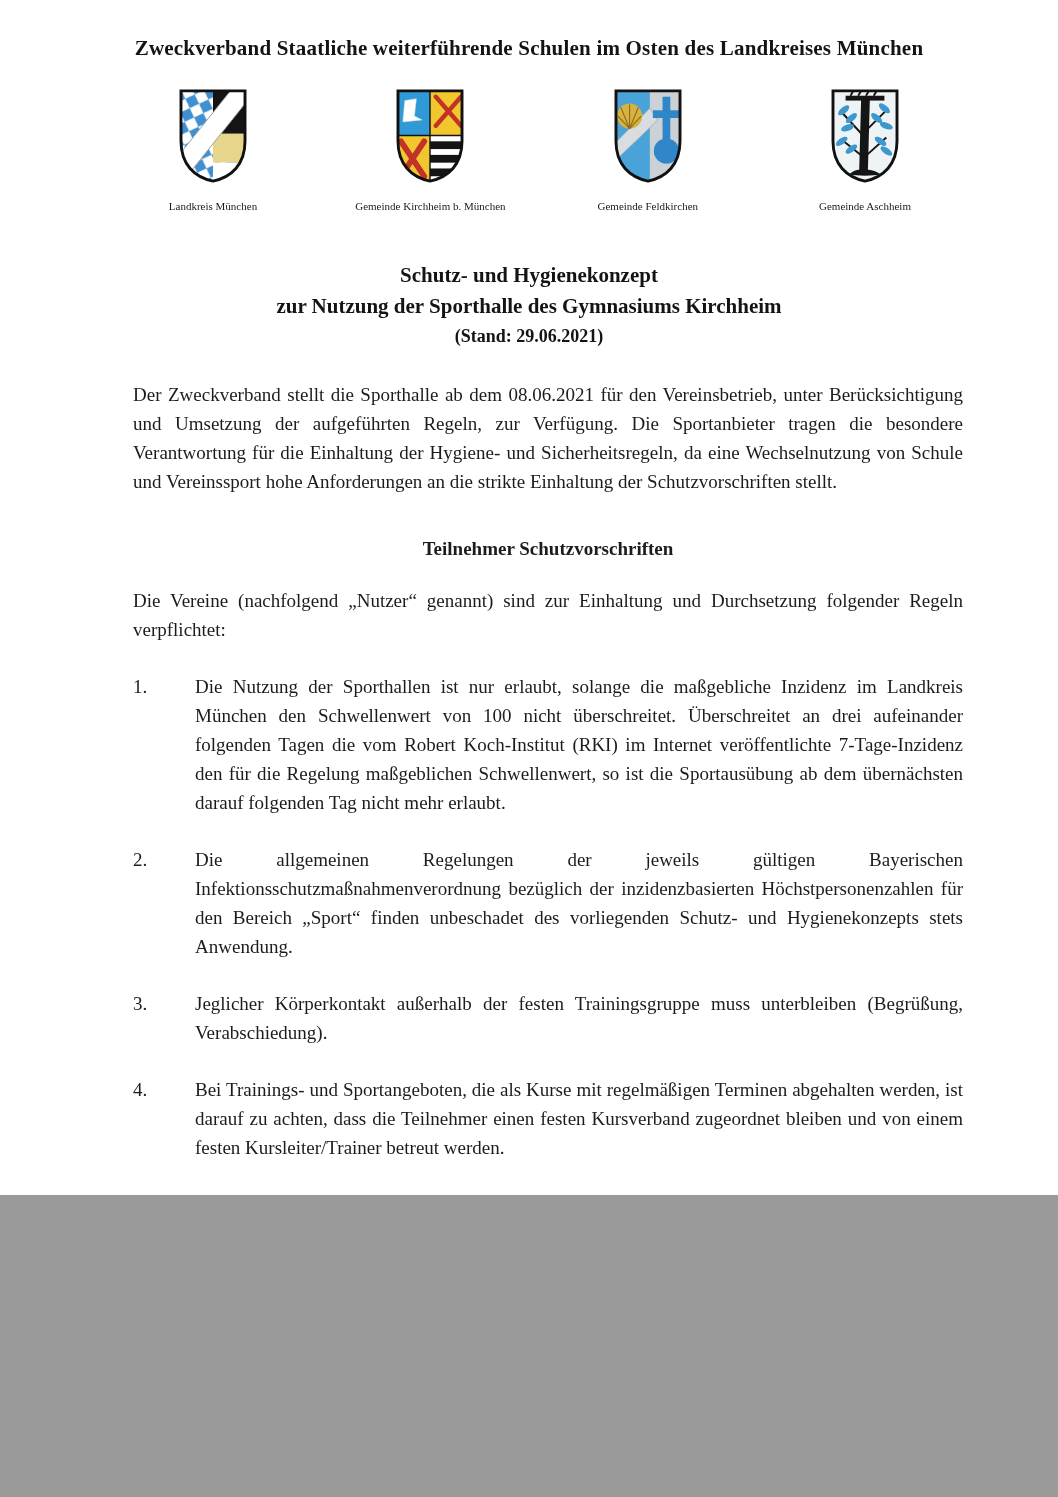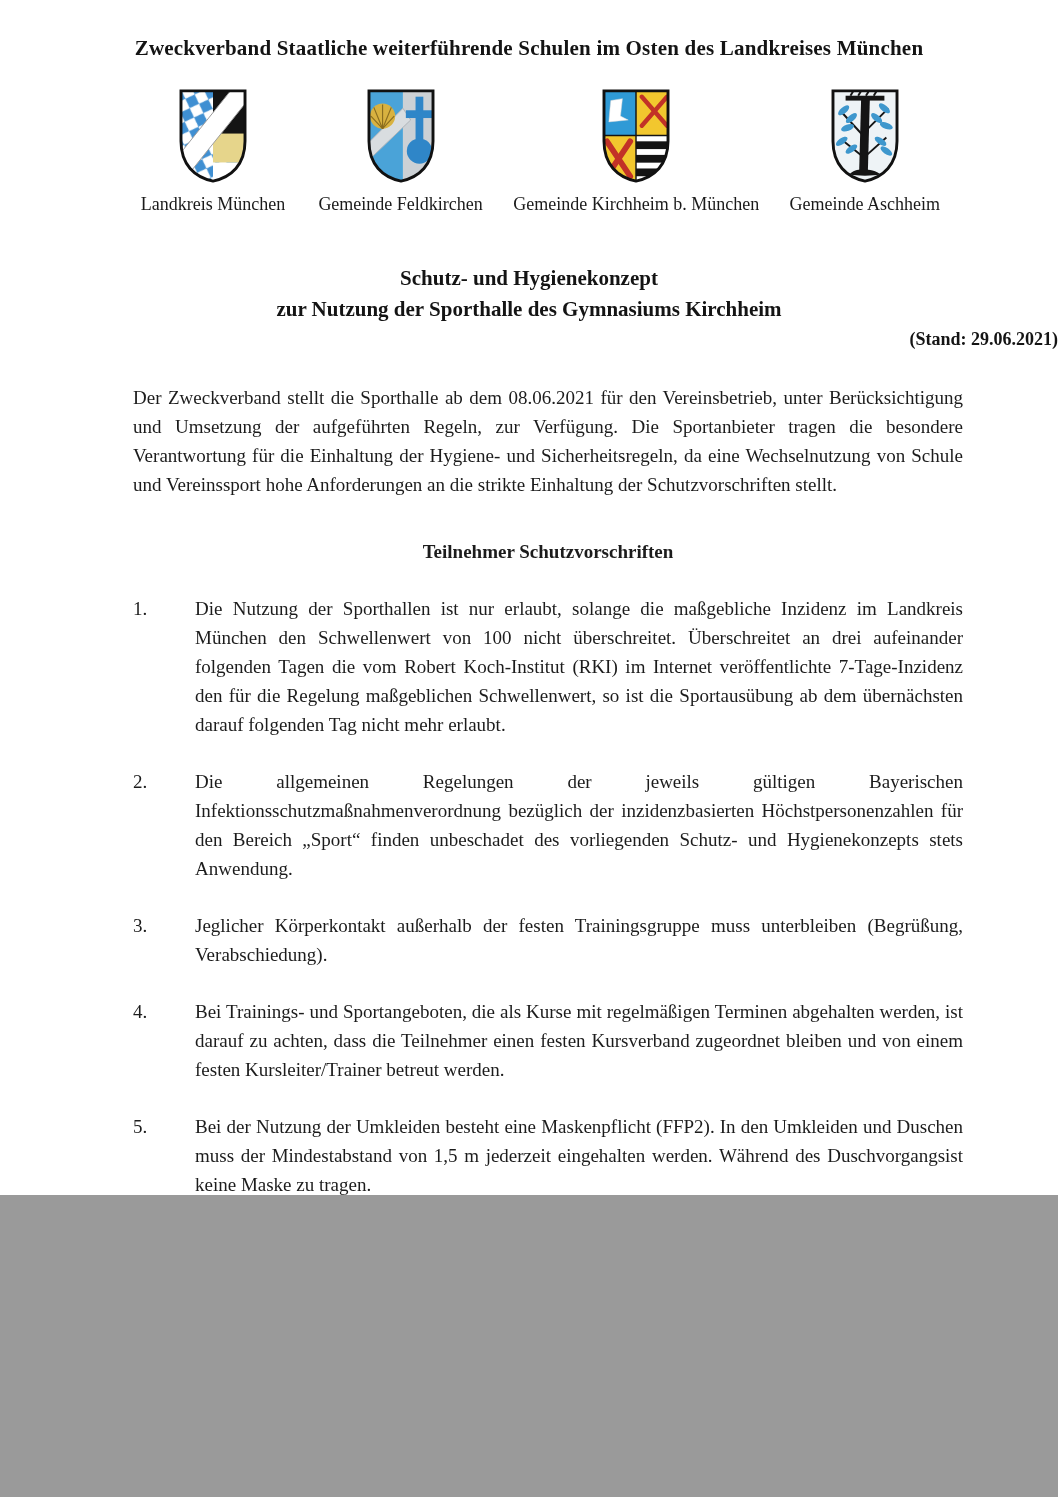--- a/index.html
+++ b/index.html
@@ -22,33 +22,33 @@
   }
   .crest-row{
     margin:26px 118px 0 138px;
     display:flex;
     justify-content:space-between;
     align-items:flex-start;
   }
   .crest-col{display:flex;flex-direction:column;align-items:center;min-width:150px;}
   .crest-col svg{width:78px;height:97px;display:block;}
   .crest-label{
-    margin-top:10px;
-    font-size:18px;
+    margin-top:16px;
+    font-size:11px;
     color:#1a1a1a;
     white-space:nowrap;
   }
   .title-block{
     margin-top:48px;
     text-align:center;
     font-weight:700;
     color:#141414;
   }
   .title-line{font-size:21px;line-height:31px;}
-  .title-stand{font-size:18px;line-height:28px;text-align:right;}
+  .title-stand{font-size:18px;line-height:28px;}
   .body-col{
     margin:30px 95px 0 133px; 
     font-size:19px;
     line-height:29px;
     text-align:justify;
   }
   .para{margin:0;}
   .para + .para-gap{margin-top:29px;}
   .section-heading{
     margin-top:38px;
@@ -106,20 +106,56 @@
           <polygon points="66,-6 82,6 18,86 5,70" fill="#ffffff" stroke="#9a9a9a" stroke-width="1"></polygon>
         </g>
         <path d="M7 4 H73 V56 C73 80 59 93 40 97 C21 93 7 80 7 56 Z" fill="none" stroke="#111111" stroke-width="3"></path>
       </svg>
       <div class="crest-label">Landkreis München</div>
     </div>
 
     <div class="crest-col">
       <svg viewBox="0 0 80 100">
         <defs>
+          <clipPath id="cp2">
+              <path d="M7 4 H73 V56 C73 80 59 93 40 97 C21 93 7 80 7 56 Z"></path>
+            </clipPath>
+        </defs>
+        <g clip-path="url(#cp2)">
+          <rect x="0" y="0" width="40" height="50" fill="#2f9ad6"></rect>
+          <rect x="40" y="0" width="40" height="50" fill="#f2c72e"></rect>
+          <rect x="0" y="50" width="40" height="50" fill="#f2c72e"></rect>
+          <rect x="40" y="50" width="40" height="50" fill="#ffffff"></rect>
+
+          <polygon points="14,14 26,12 24,30 32,34 12,36 13,24" fill="#ffffff" stroke="#d8d8d8" stroke-width="0.5"></polygon>
+
+          <g stroke="#c23227" stroke-width="4.5" stroke-linecap="round">
+            <line x1="46" y1="10" x2="72" y2="40"></line>
+            <line x1="72" y1="10" x2="46" y2="40"></line>
+          </g>
+
+          <g stroke="#c23227" stroke-width="6" stroke-linecap="round">
+            <line x1="10" y1="56" x2="34" y2="92"></line>
+            <line x1="34" y1="56" x2="10" y2="92"></line>
+          </g>
+
+          <rect x="40" y="56" width="40" height="8" fill="#141414"></rect>
+          <rect x="40" y="70" width="40" height="8" fill="#141414"></rect>
+          <rect x="40" y="84" width="40" height="8" fill="#141414"></rect>
+          <line x1="40" y1="0" x2="40" y2="100" stroke="#141414" stroke-width="1.5"></line>
+          <line x1="0" y1="50" x2="80" y2="50" stroke="#141414" stroke-width="1.5"></line>
+        </g>
+        <path d="M7 4 H73 V56 C73 80 59 93 40 97 C21 93 7 80 7 56 Z" fill="none" stroke="#111111" stroke-width="3"></path>
+      </svg>
+      <div class="crest-label">Gemeinde Kirchheim b. München</div>
+    </div>
+
+    <div class="crest-col">
+      <svg viewBox="0 0 80 100">
+        <defs>
           <clipPath id="cp3">
               <path d="M7 4 H73 V56 C73 80 59 93 40 97 C21 93 7 80 7 56 Z"></path>
             </clipPath>
         </defs>
         <g clip-path="url(#cp3)">
           <rect x="0" y="0" width="42" height="100" fill="#4aa3d8"></rect>
           <rect x="42" y="0" width="38" height="100" fill="#ccd1d5"></rect>
 
           <polygon points="0,64 42,22 50,34 4,78" fill="#d9dde0" stroke="#aeb4b8" stroke-width="1"></polygon>
 
@@ -132,56 +168,20 @@
             <line x1="21" y1="43" x2="33" y2="30"></line>
           </g>
 
           <rect x="55" y="10" width="8" height="44" fill="#2f86c8"></rect>
           <rect x="45" y="24" width="28" height="8" fill="#2f86c8"></rect>
           <circle cx="59" cy="66" r="13" fill="#2f86c8"></circle>
         </g>
         <path d="M7 4 H73 V56 C73 80 59 93 40 97 C21 93 7 80 7 56 Z" fill="none" stroke="#111111" stroke-width="3"></path>
       </svg>
       <div class="crest-label">Gemeinde Feldkirchen</div>
-    </div>
-
-    <div class="crest-col">
-      <svg viewBox="0 0 80 100">
-        <defs>
-          <clipPath id="cp2">
-              <path d="M7 4 H73 V56 C73 80 59 93 40 97 C21 93 7 80 7 56 Z"></path>
-            </clipPath>
-        </defs>
-        <g clip-path="url(#cp2)">
-          <rect x="0" y="0" width="40" height="50" fill="#2f9ad6"></rect>
-          <rect x="40" y="0" width="40" height="50" fill="#f2c72e"></rect>
-          <rect x="0" y="50" width="40" height="50" fill="#f2c72e"></rect>
-          <rect x="40" y="50" width="40" height="50" fill="#ffffff"></rect>
-
-          <polygon points="14,14 26,12 24,30 32,34 12,36 13,24" fill="#ffffff" stroke="#d8d8d8" stroke-width="0.5"></polygon>
-
-          <g stroke="#c23227" stroke-width="4.5" stroke-linecap="round">
-            <line x1="46" y1="10" x2="72" y2="40"></line>
-            <line x1="72" y1="10" x2="46" y2="40"></line>
-          </g>
-
-          <g stroke="#c23227" stroke-width="6" stroke-linecap="round">
-            <line x1="10" y1="56" x2="34" y2="92"></line>
-            <line x1="34" y1="56" x2="10" y2="92"></line>
-          </g>
-
-          <rect x="40" y="56" width="40" height="8" fill="#141414"></rect>
-          <rect x="40" y="70" width="40" height="8" fill="#141414"></rect>
-          <rect x="40" y="84" width="40" height="8" fill="#141414"></rect>
-          <line x1="40" y1="0" x2="40" y2="100" stroke="#141414" stroke-width="1.5"></line>
-          <line x1="0" y1="50" x2="80" y2="50" stroke="#141414" stroke-width="1.5"></line>
-        </g>
-        <path d="M7 4 H73 V56 C73 80 59 93 40 97 C21 93 7 80 7 56 Z" fill="none" stroke="#111111" stroke-width="3"></path>
-      </svg>
-      <div class="crest-label">Gemeinde Kirchheim b. München</div>
     </div>
 
     <div class="crest-col">
       <svg viewBox="0 0 80 100">
         <defs>
           <clipPath id="cp4">
               <path d="M7 4 H73 V56 C73 80 59 93 40 97 C21 93 7 80 7 56 Z"></path>
             </clipPath>
         </defs>
         <g clip-path="url(#cp4)">
@@ -231,20 +231,21 @@
     <div class="title-line">zur Nutzung der Sporthalle des Gymnasiums Kirchheim</div>
     <div class="title-stand">(Stand: 29.06.2021)</div>
   </div>
 
   <div class="body-col">
 
     <p class="para">Der Zweckverband stellt die Sporthalle ab dem 08.06.2021 für den Vereinsbetrieb, unter Berücksichtigung und Umsetzung der aufgeführten Regeln, zur Verfügung. Die Sportanbieter tragen die besondere Verantwortung für die Einhaltung der Hygiene- und Sicherheitsregeln, da eine Wechselnutzung von Schule und Vereinssport hohe Anforderungen an die strikte Einhaltung der Schutzvorschriften stellt.</p>
 
     <div class="section-heading">Teilnehmer Schutzvorschriften</div>
 
+    <p class="para para-gap">Die Vereine (nachfolgend „Nutzer“ genannt) sind zur Einhaltung und Durchsetzung folgender Regeln verpflichtet:</p>
 
     <div class="rules">
       <div class="rule-row">
         <div class="rule-num">1.</div>
         <div class="rule-text">Die Nutzung der Sporthallen ist nur erlaubt, solange die maßgebliche Inzidenz im Landkreis München den Schwellenwert von 100 nicht überschreitet. Überschreitet an drei aufeinander folgenden Tagen die vom Robert Koch-Institut (RKI) im Internet veröffentlichte 7-Tage-Inzidenz den für die Regelung maßgeblichen Schwellenwert, so ist die Sportausübung ab dem übernächsten darauf folgenden Tag nicht mehr erlaubt.</div>
       </div>
       <div class="rule-row">
         <div class="rule-num">2.</div>
         <div class="rule-text">Die allgemeinen Regelungen der jeweils gültigen Bayerischen Infektionsschutzmaßnahmenverordnung bezüglich der inzidenzbasierten Höchstpersonenzahlen für den Bereich „Sport“ finden unbeschadet des vorliegenden Schutz- und Hygienekonzepts stets Anwendung.</div>
       </div>

